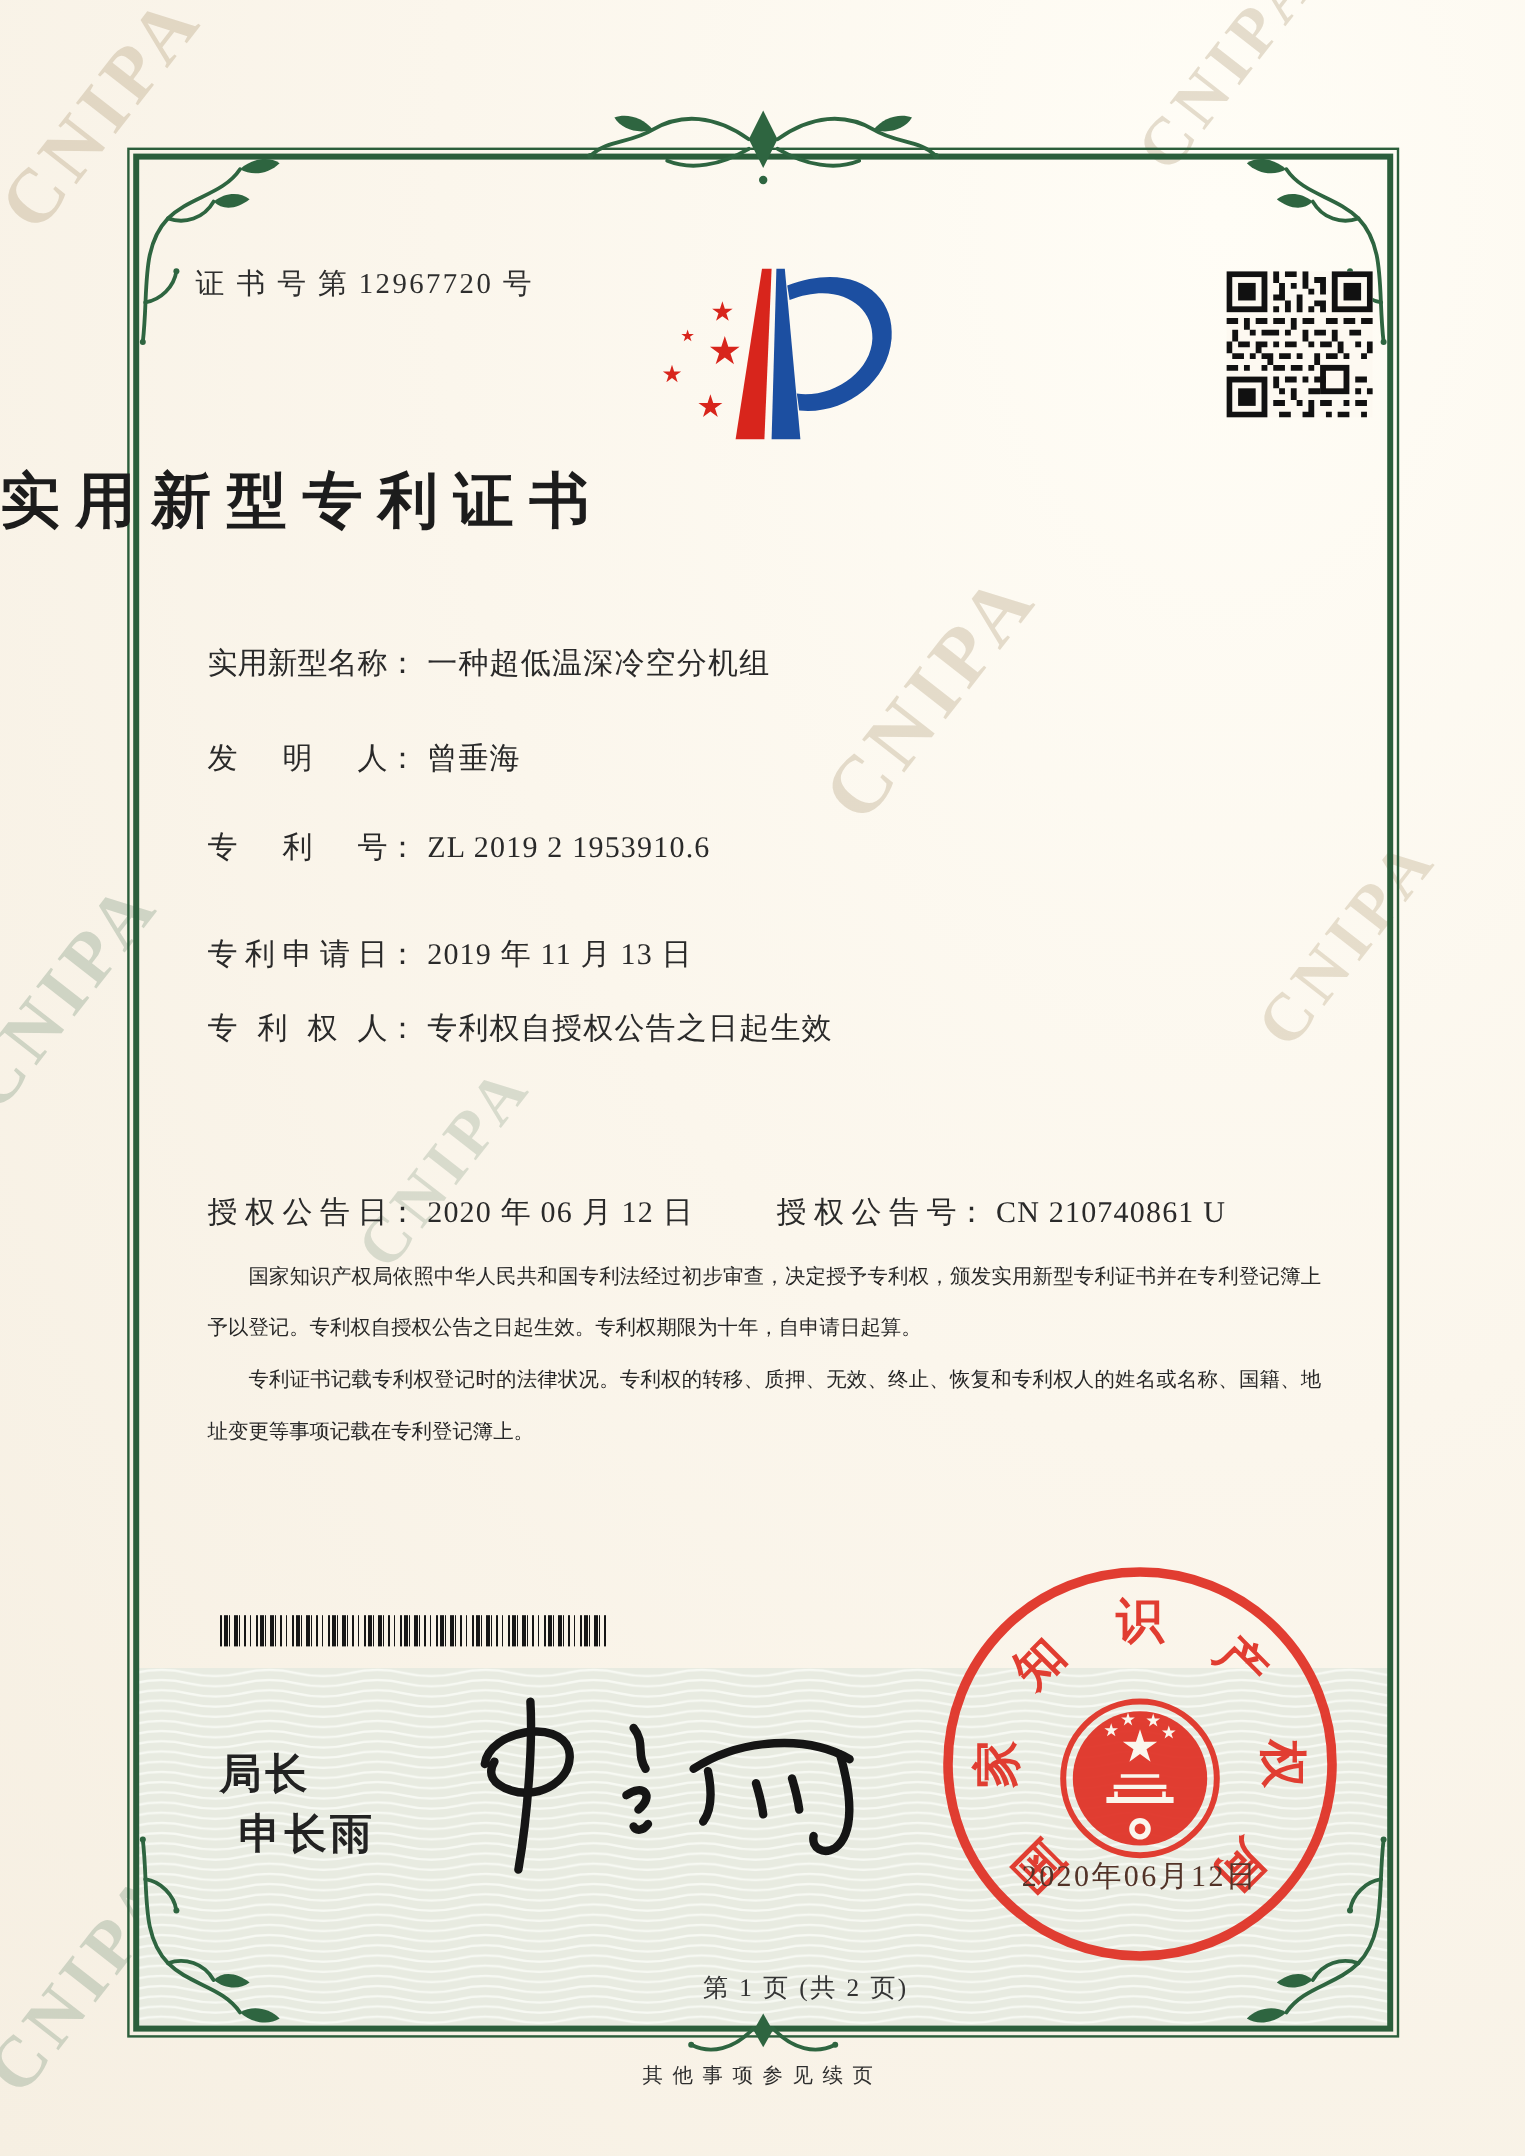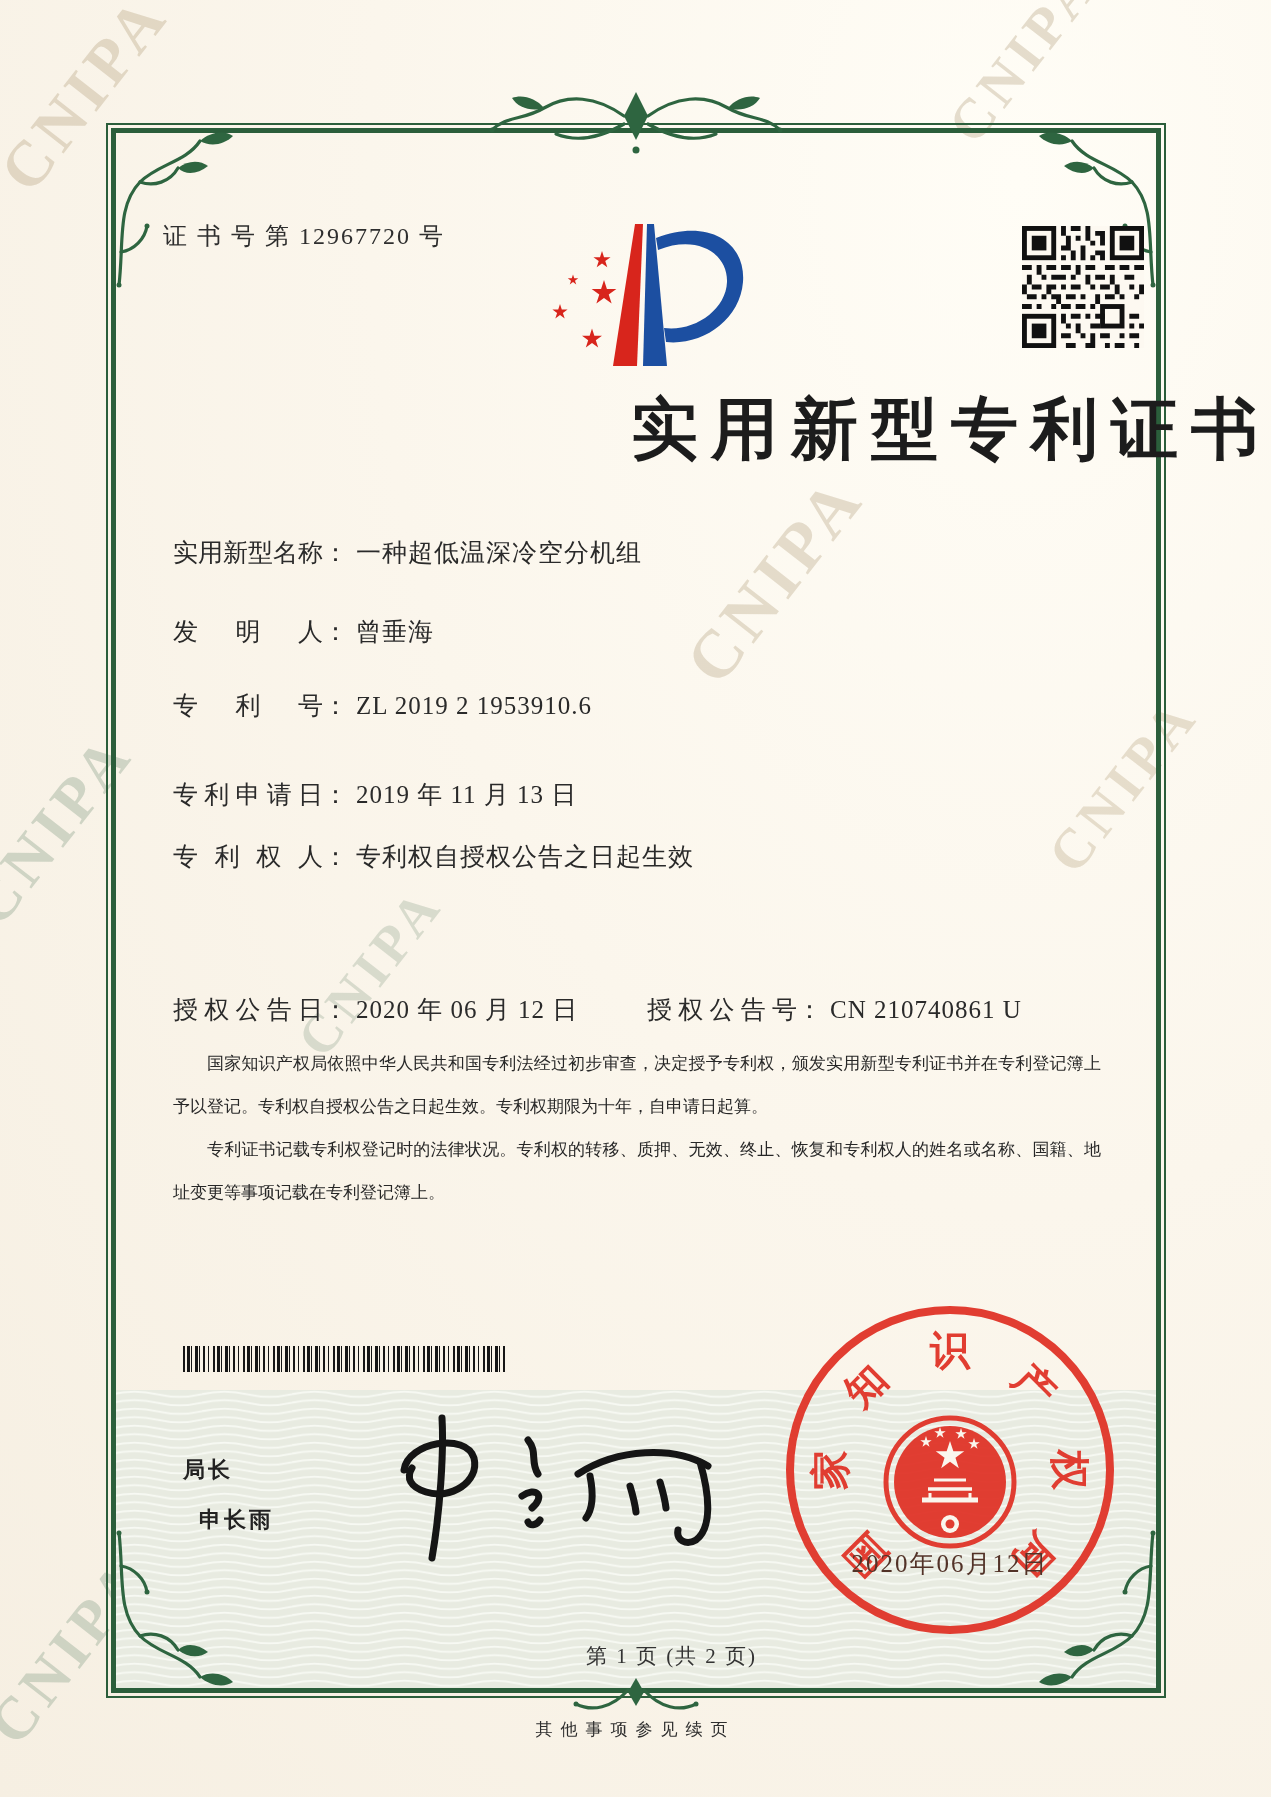--- a/index.html
+++ b/index.html
@@ -39,21 +39,21 @@
   }
   .orn{stroke:#2e6540;fill:none;stroke-width:3.2;stroke-linecap:round;}
   .orn-fill{fill:#2e6540;stroke:none;}
   
   .cert-no{
     position:absolute;left:163px;top:220px;
     font-size:24px;letter-spacing:2px;color:#2e2e2e;
   }
   .title{
     position:absolute;left:0;top:384px;width:100%;
-    text-align:right;font-size:67px;font-weight:bold;
+    text-align:left;font-size:50px;font-weight:bold;
     letter-spacing:13px;color:#1c1c1c;
   }
   
   .frow{position:absolute;left:173px;font-size:25px;white-space:nowrap;color:#2a2a2a;}
   .f-label{
     display:inline-block;width:150px;vertical-align:bottom;
     text-align:justify;text-align-last:justify;
   }
   .f-colon{display:inline-block;margin-right:8px;}
   .f-value{letter-spacing:1px;}
@@ -74,21 +74,21 @@
       #161616 8px 9px, rgba(0,0,0,0) 9px 12px,
       #161616 12px 15px, rgba(0,0,0,0) 15px 16px,
       #161616 16px 17px, rgba(0,0,0,0) 17px 20px,
       #161616 20px 22px, rgba(0,0,0,0) 22px 25px,
       #161616 25px 26px, rgba(0,0,0,0) 26px 30px);
   }
   
   .sig-title,.sig-name{
     position:absolute;left:183px;
     font-family:"Liberation Sans","DejaVu Sans",sans-serif;
-    font-weight:600;font-size:22px;color:#222;letter-spacing:3px;
+    font-weight:600;font-size:35px;color:#222;letter-spacing:3px;
   }
   .sig-title{top:1455px;}
   .sig-name{top:1505px;margin-left:16px;}
   
   .page-footer{
     position:absolute;left:0;top:1642px;width:100%;
     text-align:center;font-size:21px;letter-spacing:2px;color:#333;padding-left:36px;
   }
   .continuation{
     position:absolute;left:0;top:1718px;width:100%;

